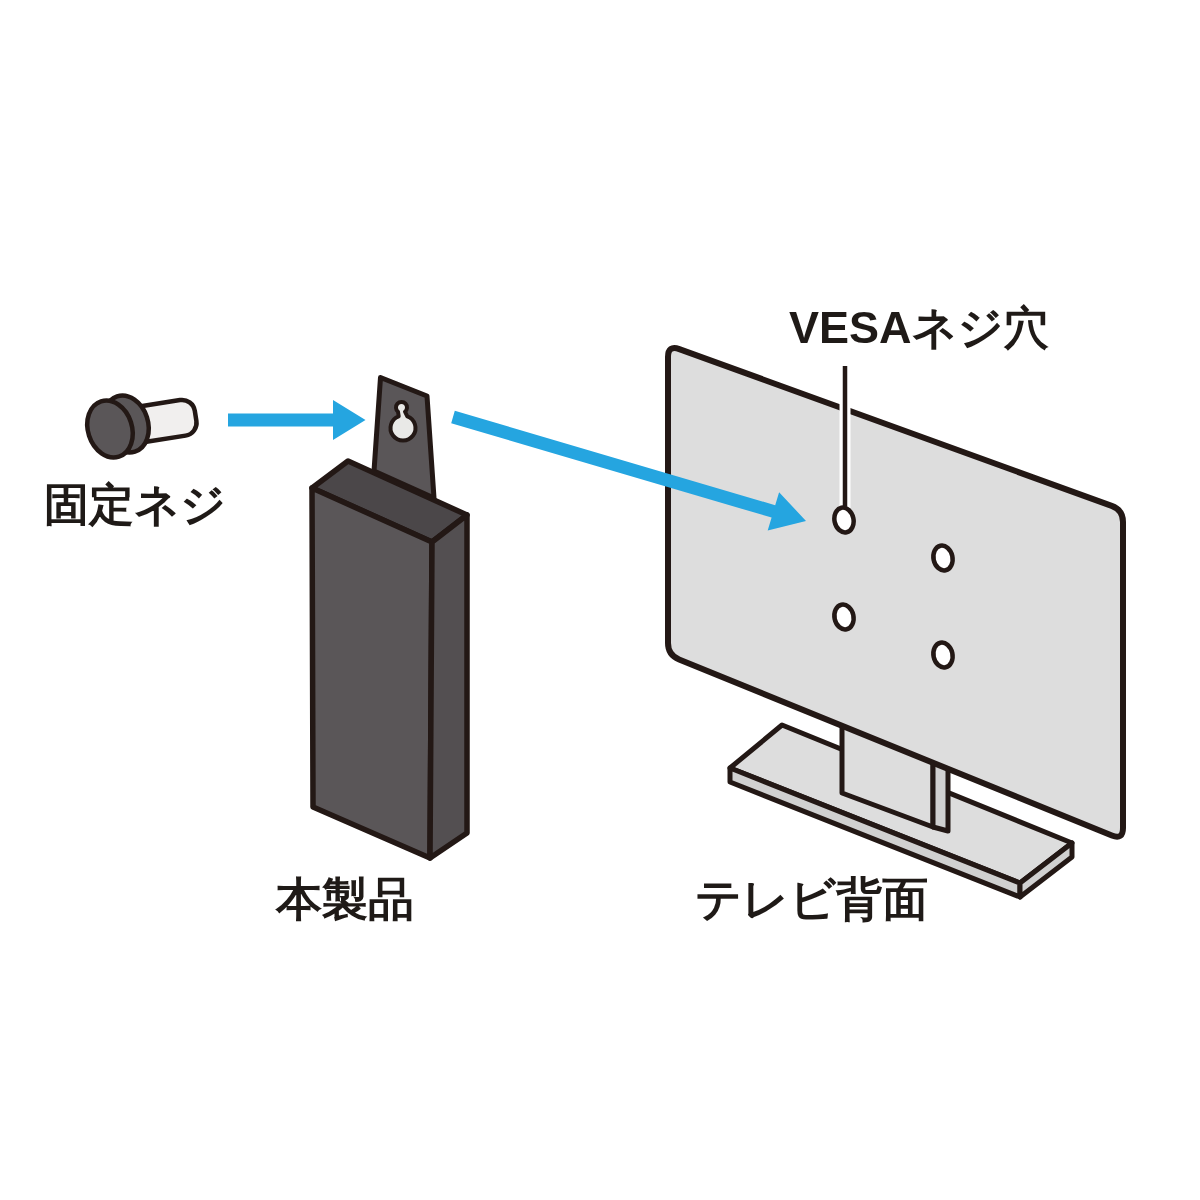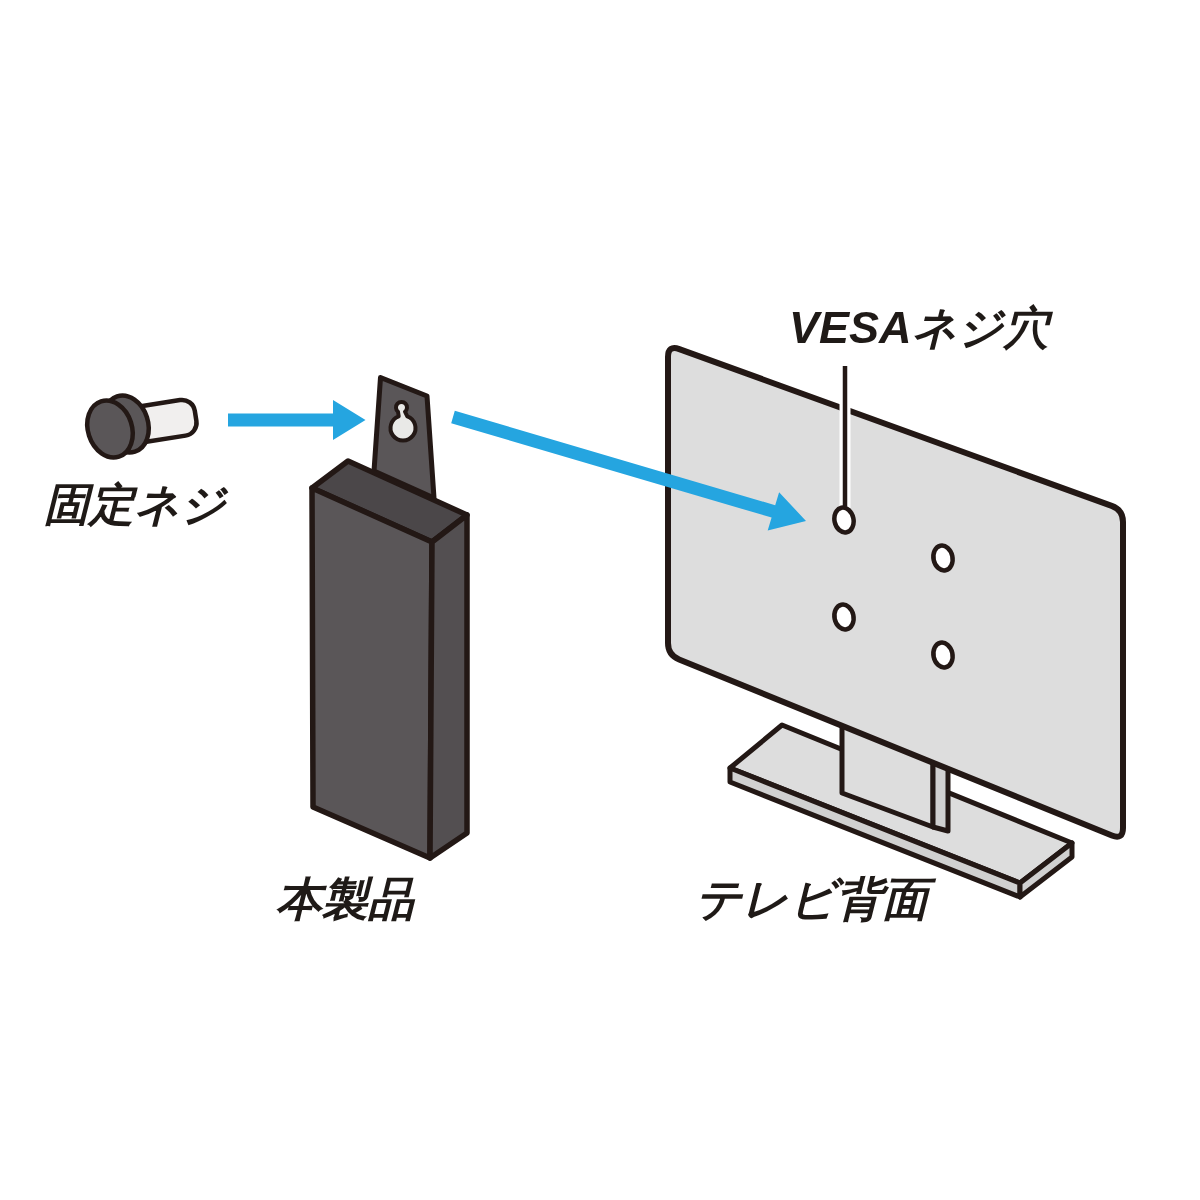--- a/index.html
+++ b/index.html
@@ -11,21 +11,21 @@
   }
   html,body{margin:0;padding:0;}
   .canvas{
     position:relative;width:1200px;height:1200px;overflow:hidden;
     background:var(--background);
     font-family:"Liberation Sans","DejaVu Sans",sans-serif;
   }
   .diagram-svg{position:absolute;left:0;top:0;}
   .label{
     position:absolute;font-weight:700;color:var(--ink);
-    white-space:nowrap;line-height:1.1;font-style:italic;
+    white-space:nowrap;line-height:1.1;
   }
   .label-vesa{left:789px;top:303px;font-size:45px;}
   .label-screw{left:44px;top:479px;font-size:45px;line-height:51px;}
   .label-screw span{display:block;}
   .label-product{left:276px;top:874px;font-size:46px;}
   .label-tv{left:695px;top:874px;font-size:46px;}
 
   
   .f-panel{fill:var(--panel);}
   .f-shade{fill:var(--panel-shade);}

